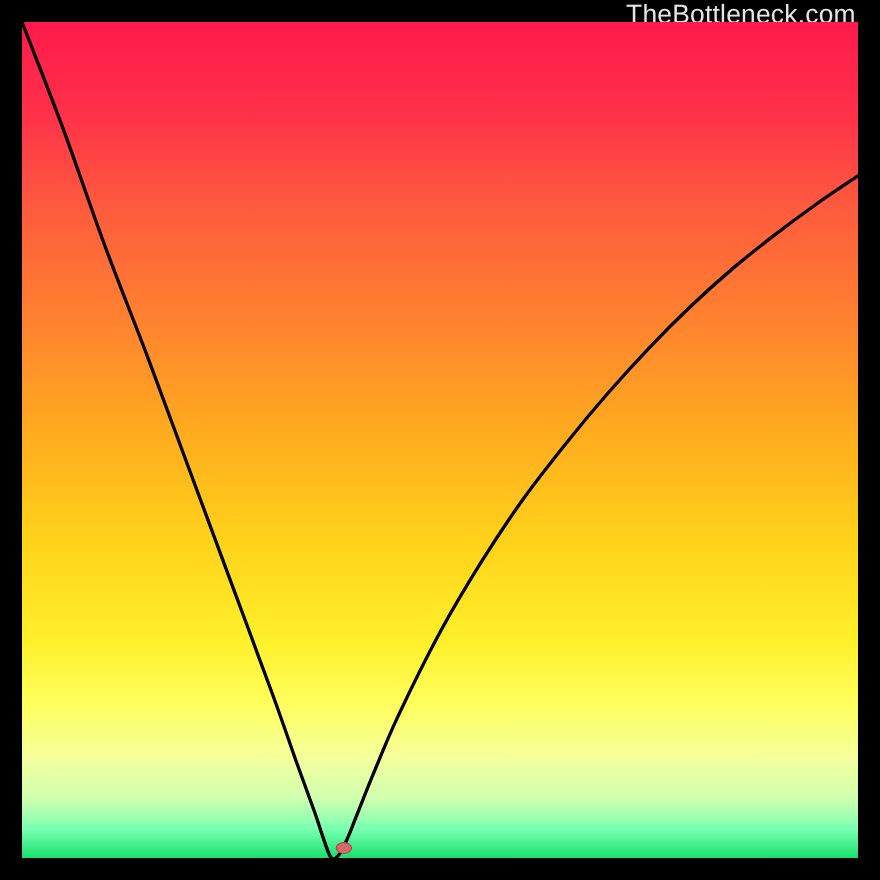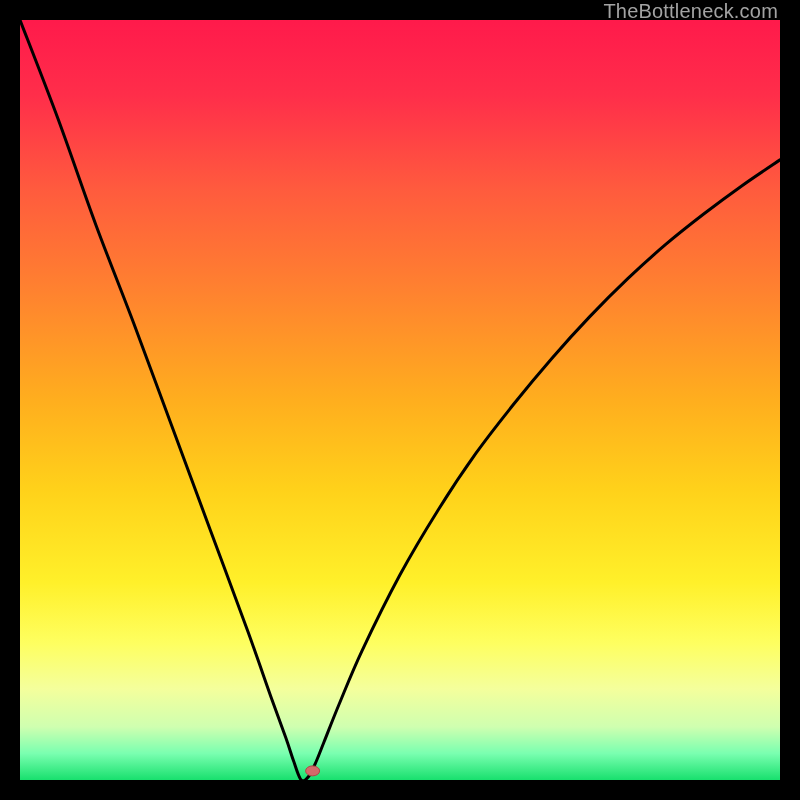--- a/index.html
+++ b/index.html
@@ -23,22 +23,22 @@
     position: absolute;
     left: 0;
     top: 0;
     width: 760px;
     height: 760px;
   }
   .watermark {
     position: absolute;
     top: 0px;
     right: 22px;
-    color: #a3a3a3;
-    font-size: 20px;
+    color: #e5e5e5;
+    font-size: 24px;
     font-weight: 500;
     letter-spacing: 0.2px;
     user-select: none;
   }
 </style>
 </head>
 <body>
 
 <div class="watermark">TheBottleneck.com</div>
 

